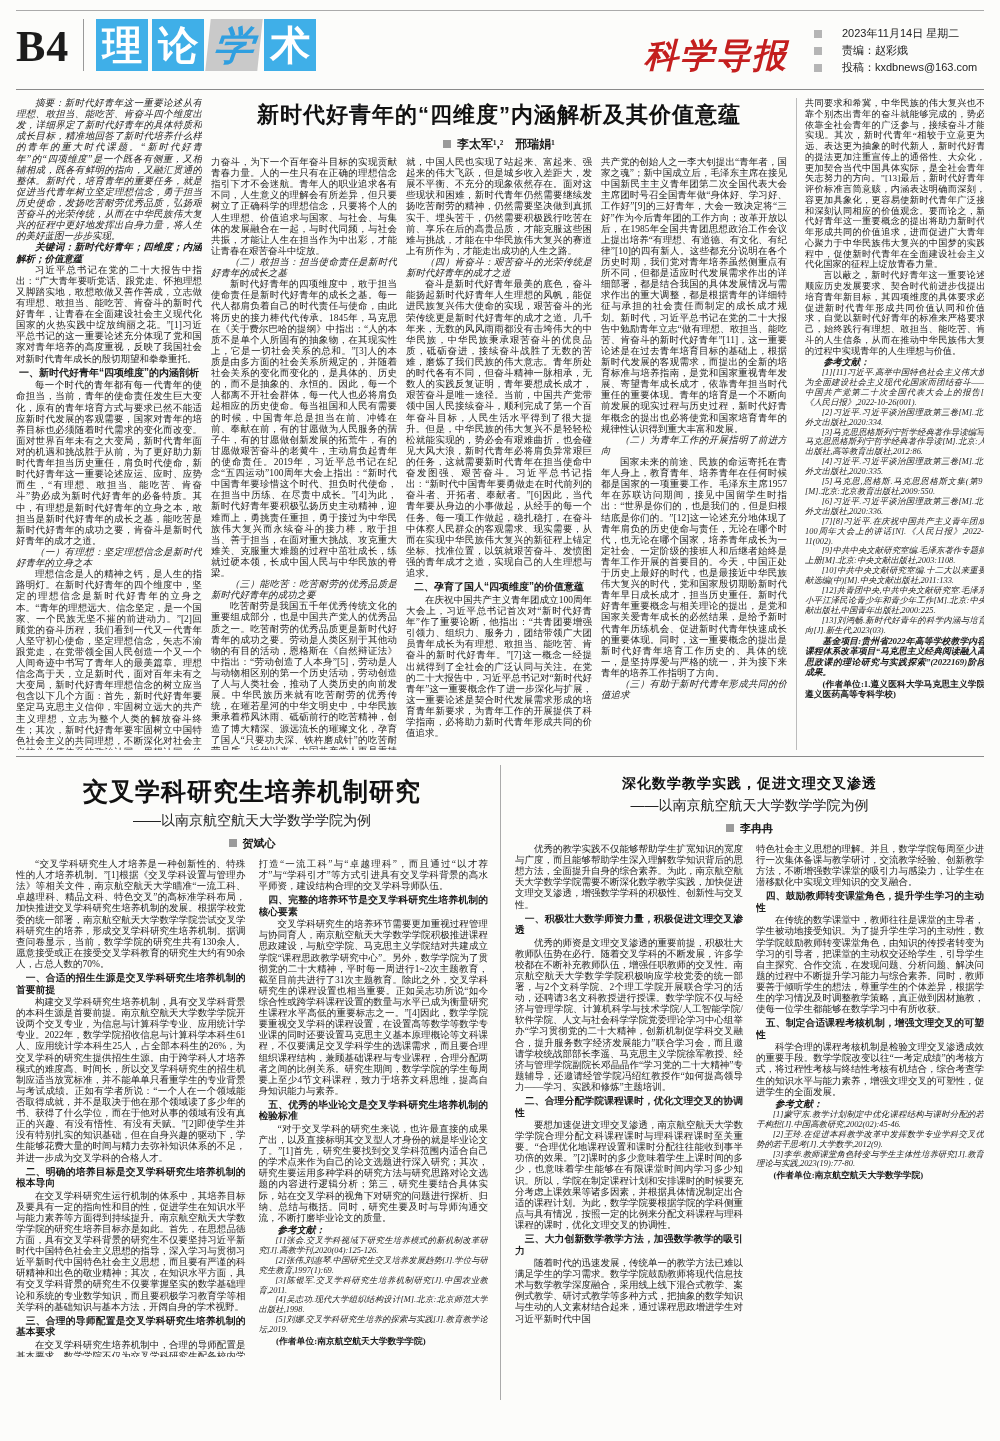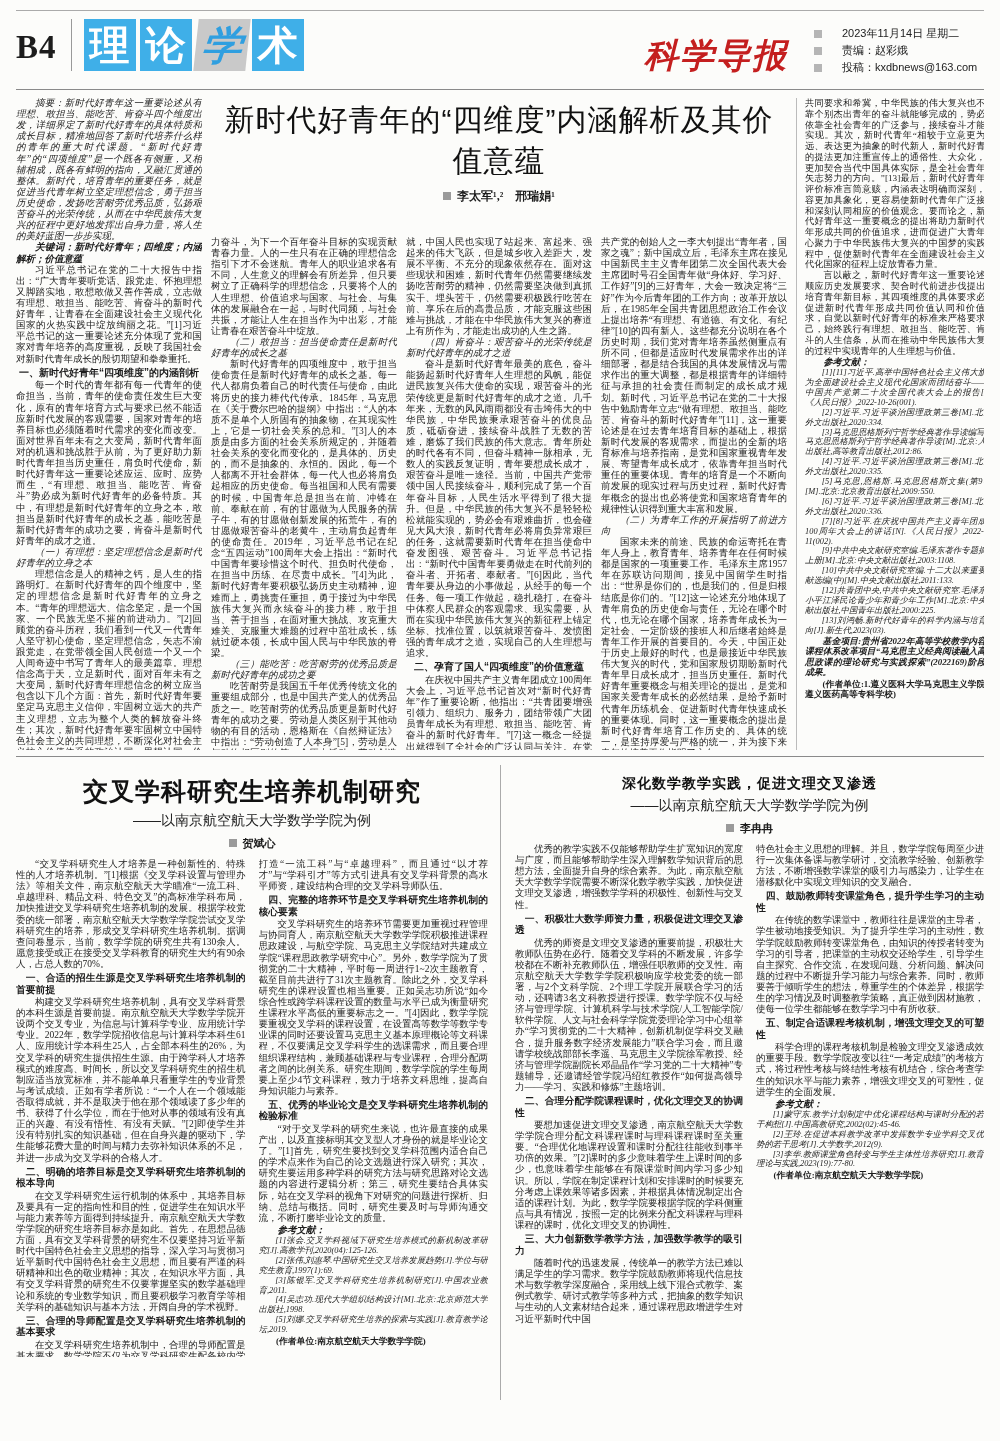--- a/index.html
+++ b/index.html
@@ -2,46 +2,46 @@
 <html><head>
 <meta charset="utf-8">
 <style>
   html,body{margin:0;padding:0;background:#e8e8e6;}
   .page{position:relative;width:1000px;height:1441px;margin:0 auto;background:#fcfcfa;
         font-family:"Liberation Serif",serif;color:#1c1c1c;box-sizing:border-box;
         padding:10px 16px 8px 16px;overflow:hidden;}
   .topline{border-top:1px solid #aaa;margin-bottom:8px;}
   
   .masthead{display:flex;align-items:flex-start;height:64px;}
-  .pageno{font-family:"Liberation Serif",serif;font-weight:bold;font-size:33px;line-height:56px;
+  .pageno{font-family:"Liberation Serif",serif;font-weight:bold;font-size:44px;line-height:56px;
           padding-right:14px;letter-spacing:1px;}
   .logo{display:flex;align-items:flex-start;border-left:1px solid #999;padding-left:12px;gap:4px;}
   .tile{width:52px;height:52px;display:flex;align-items:center;justify-content:center;
         font-family:"Liberation Sans",sans-serif;font-weight:bold;font-size:40px;color:#fff;
         background:#3fafe8;}
   .tile.script{background:#c9c9c9;color:#2f9fe0;font-style:italic;transform:skewX(-6deg);}
   .mast-spacer{flex:1;}
   .paper-name{font-family:"Liberation Serif",serif;font-weight:bold;font-style:italic;
               font-size:34px;color:#c41f1f;margin:14px 26px 0 0;letter-spacing:2px;}
   .mast-info{font-family:"Liberation Sans",sans-serif;font-size:11px;line-height:17px;
              margin-top:6px;color:#222;min-width:170px;}
   .info-line{display:flex;align-items:center;gap:20px;}
   .sq{display:inline-block;width:8px;height:8px;background:#b5b5b5;}
   .rule{border-top:1px solid #8a8a8a;margin:6px 0 8px 0;}
   
   .main-article{display:flex;gap:9px;height:652px;overflow:hidden;}
   .mcol{width:186px;flex:0 0 186px;height:652px;overflow:hidden;text-align:justify;
         font-size:9.5px;line-height:1.17;}
   .mid{flex:1;display:flex;flex-direction:column;}
-  .mid h1{font-family:"Liberation Sans",sans-serif;font-weight:normal;font-size:30px;
+  .mid h1{font-family:"Liberation Sans",sans-serif;font-weight:bold;font-size:22px;
           text-align:center;margin:2px 0 6px 0;letter-spacing:1px;color:#111;}
-  .authors{text-align:center;font-size:12px;font-weight:bold;margin-bottom:16px;}
+  .authors{text-align:center;font-size:12px;font-weight:bold;margin-bottom:4px;}
   .sq2{display:inline-block;width:8px;height:8px;background:#9a9a9a;margin-right:6px;}
   .midcols{display:flex;gap:9px;flex:1;overflow:hidden;}
-  .midcols .mcol{height:auto;margin-top:16px;}
+  .midcols .mcol{height:auto;}
   .col-e{border-left:1px solid #bbb;padding-left:8px;flex:0 0 190px;width:190px;font-size:9.2px;}
   
   .blk{margin:0;}
   .p{text-indent:2em;}
   .c{text-indent:0;}
   .h{font-family:"Liberation Sans",sans-serif;font-weight:bold;text-align:center;
      text-indent:0;font-size:10px;margin:2px 0;}
   .hb{font-family:"Liberation Sans",sans-serif;font-weight:bold;text-indent:1em;
       font-size:9.8px;margin:2px 0;}
   .hk{font-weight:normal;font-style:italic;text-indent:2em;}

